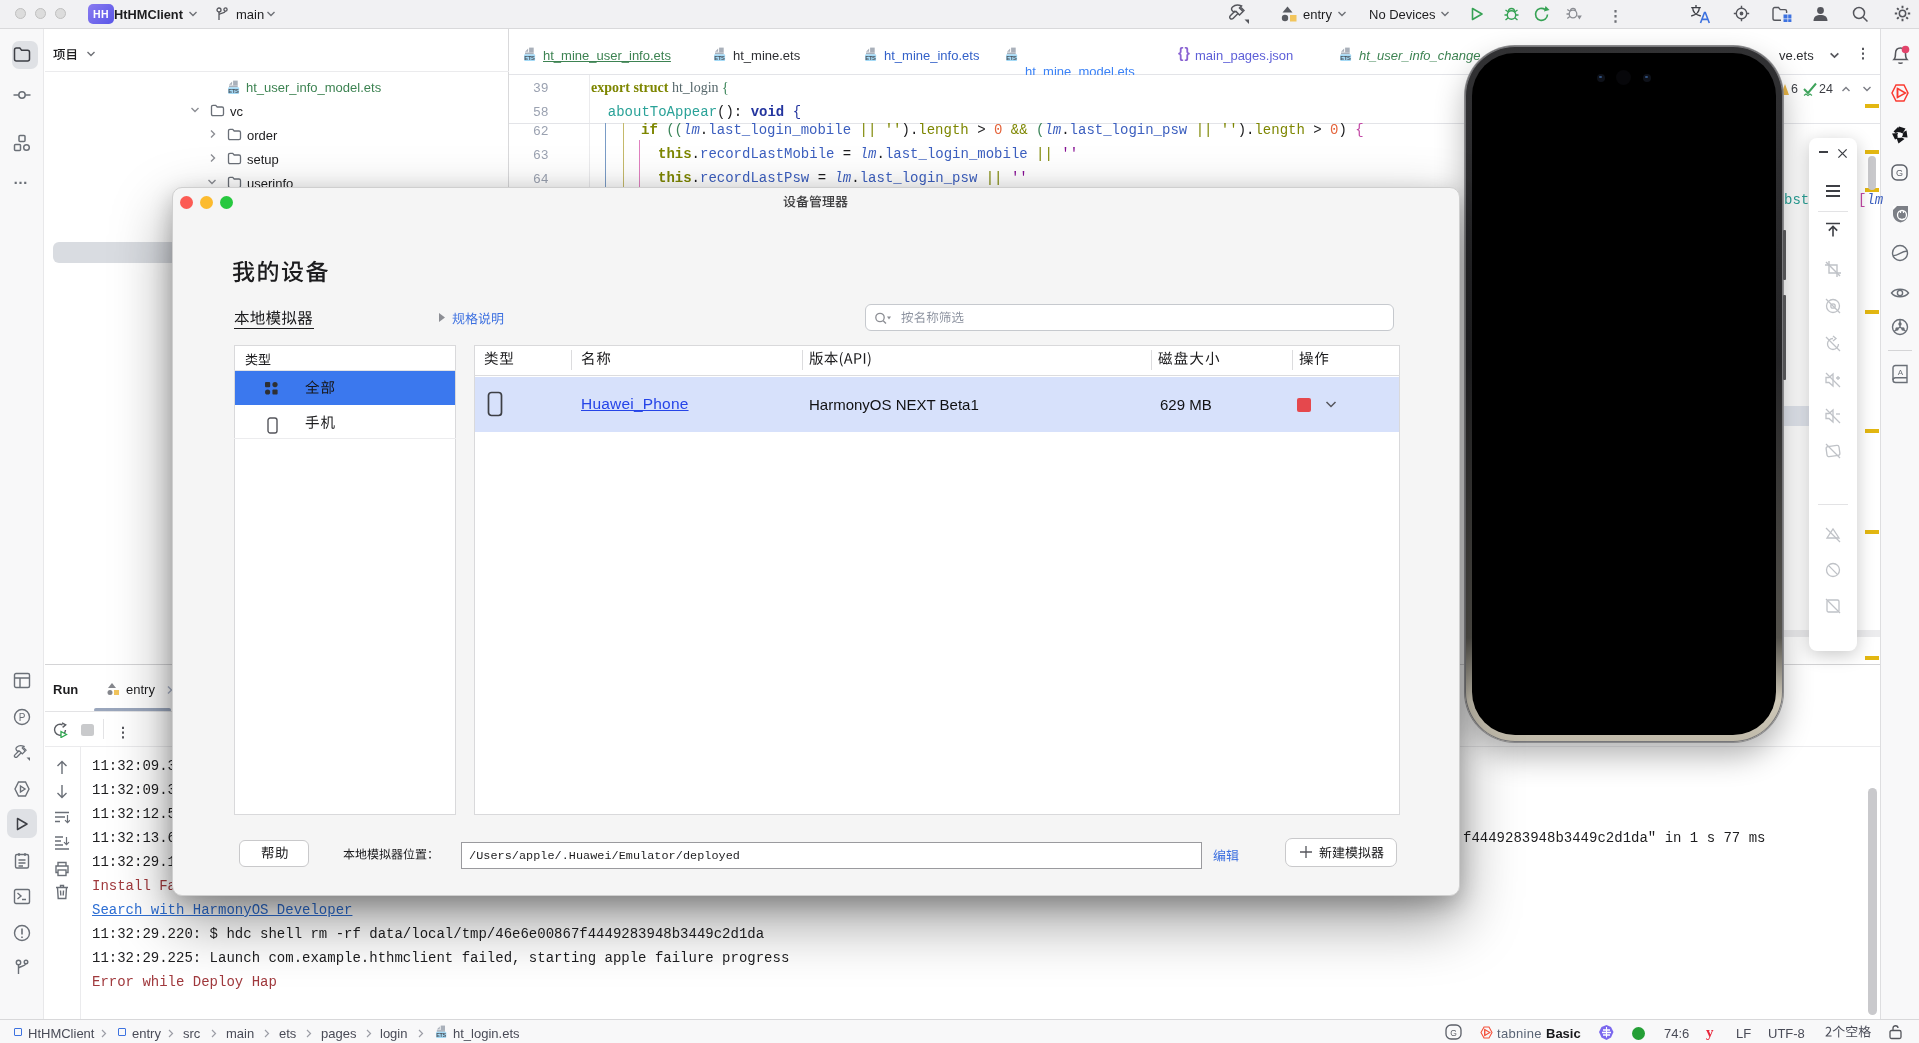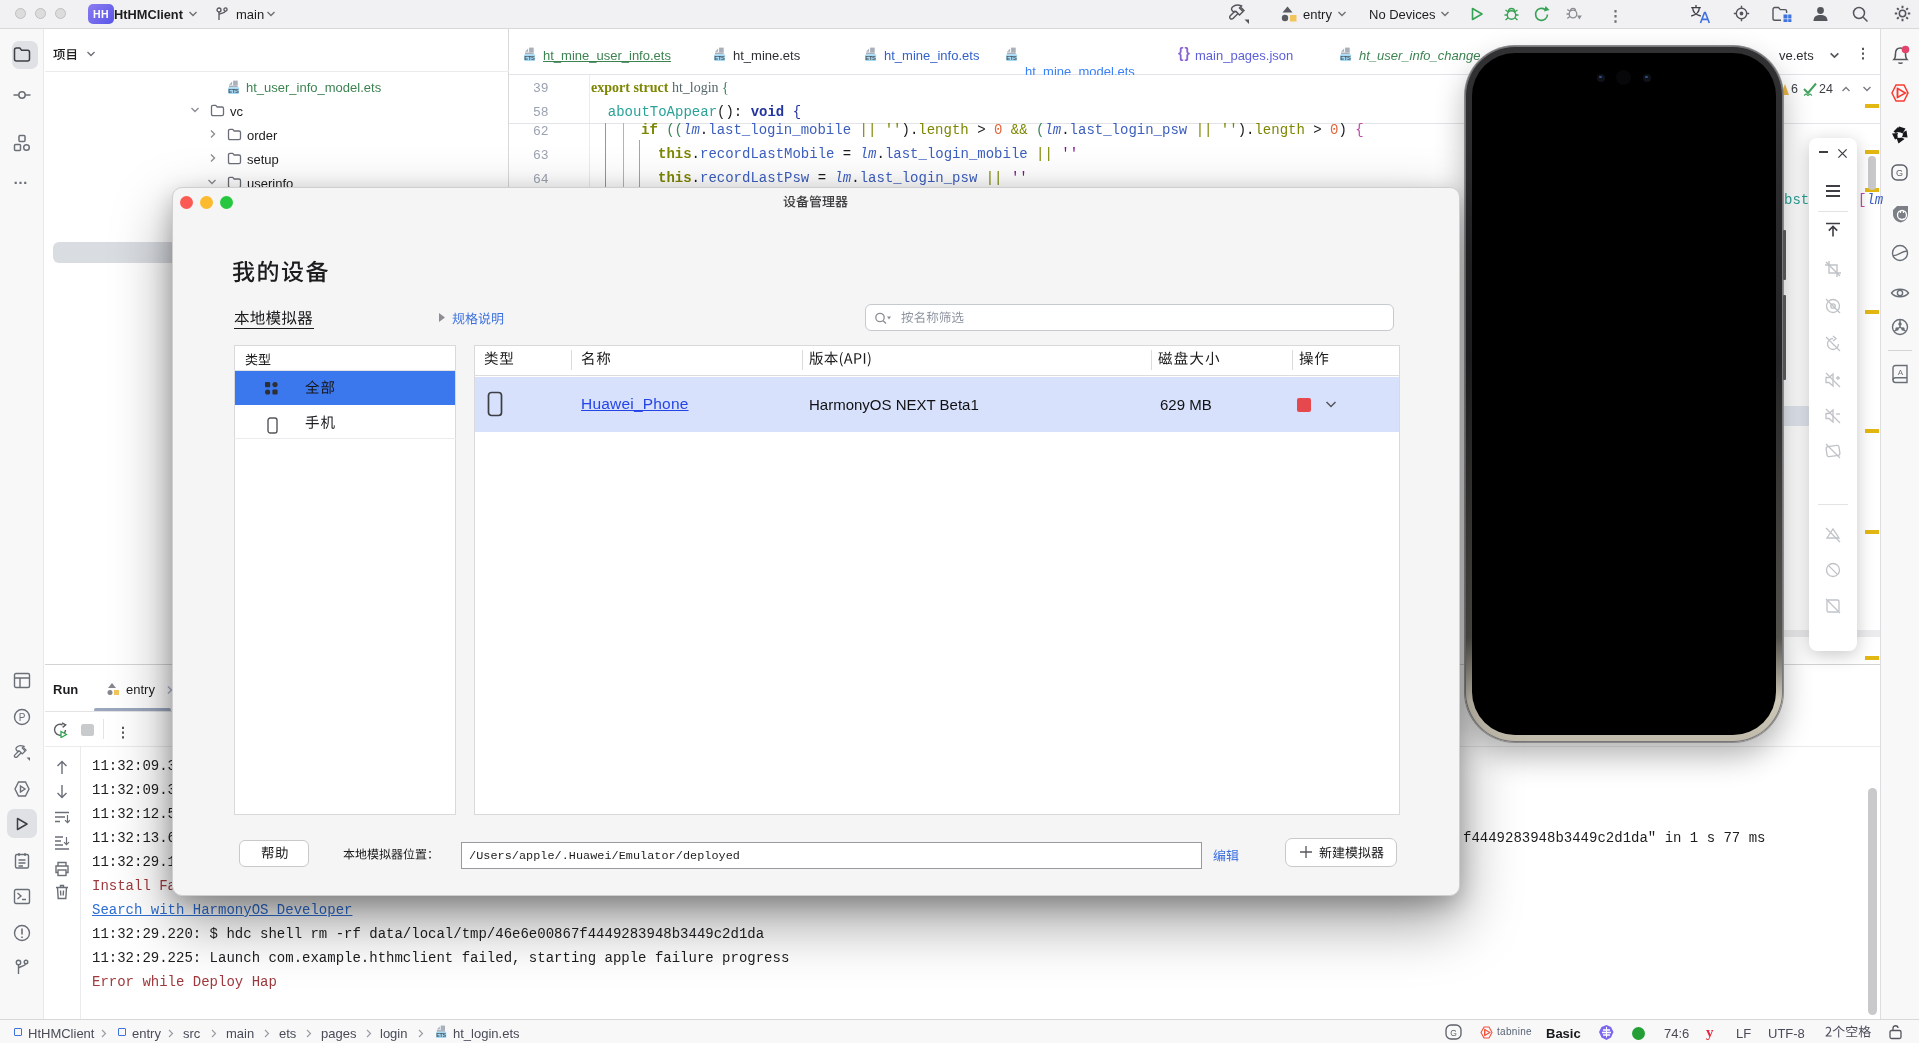--- a/index.html
+++ b/index.html
@@ -497,21 +497,21 @@
     <rect x="1" y="1" width="15" height="14" rx="5" fill="none" stroke="#5b5f68" stroke-width="1.3"></rect>
 <text x="8.5" y="11.5" font-size="8.5" fill="#5b5f68" text-anchor="middle" font-family="Liberation Sans">G</text>
   </svg>
 <svg class="abs" style="left:1480px;top:1026px" width="13" height="13" viewBox="0 0 13 13">
     <g stroke="#f4503a" stroke-width="1.1" fill="none">
 <path d="M4 1 L9 1 L12 6.5 L9 12 L4 12 L1 6.5 Z"></path>
       <path d="M4.7 3.5 L9.8 6.5 L4.7 9.5 Z"></path>
       <path d="M4.7 3.5 L4.7 9.5"></path>
     </g>
   </svg>
-<div class="abs" style="left:1497px;top:1026px;font-size:10px;color:#5a6475;letter-spacing:0.3px;">tabnine</div>
+<div class="abs" style="left:1497px;top:1026px;font-size:13px;color:#5a6475;letter-spacing:0.3px;">tabnine</div>
 <div class="abs" style="left:1546px;top:1026px;font-size:13px;color:#17181c;font-weight:bold;">Basic</div>
 <svg class="abs" style="left:1598px;top:1024px" width="17" height="17" viewBox="0 0 17 17">
 <path d="M8.5 1 L13 3 L15.5 8 L13 13.5 L8.5 16 L3.5 13.5 L1 8 L3.5 3 Z" fill="#7b68ee"></path>
 <path d="M5 6 L12 6 M4 8.5 L13 8.5 M5 11 L12 11" stroke="#fff" stroke-width="1.3"></path>
     <path d="M8.5 3 L8.5 13.5" stroke="#fff" stroke-width="1.1"></path>
   </svg>
 <div class="abs" style="left:1632px;top:1027px;width:13px;height:13px;border-radius:50%;background:#249f36;"></div>
 <div class="abs" style="left:1664px;top:1026px;font-size:13px;color:#494b57;">74:6</div>
 <div class="abs" style="left:1706px;top:1024px;font-size:15px;color:#e8273c;font-weight:bold;font-family:'Liberation Serif',serif;">y</div>
 <div class="abs" style="left:1736px;top:1026px;font-size:13px;color:#494b57;">LF</div>

